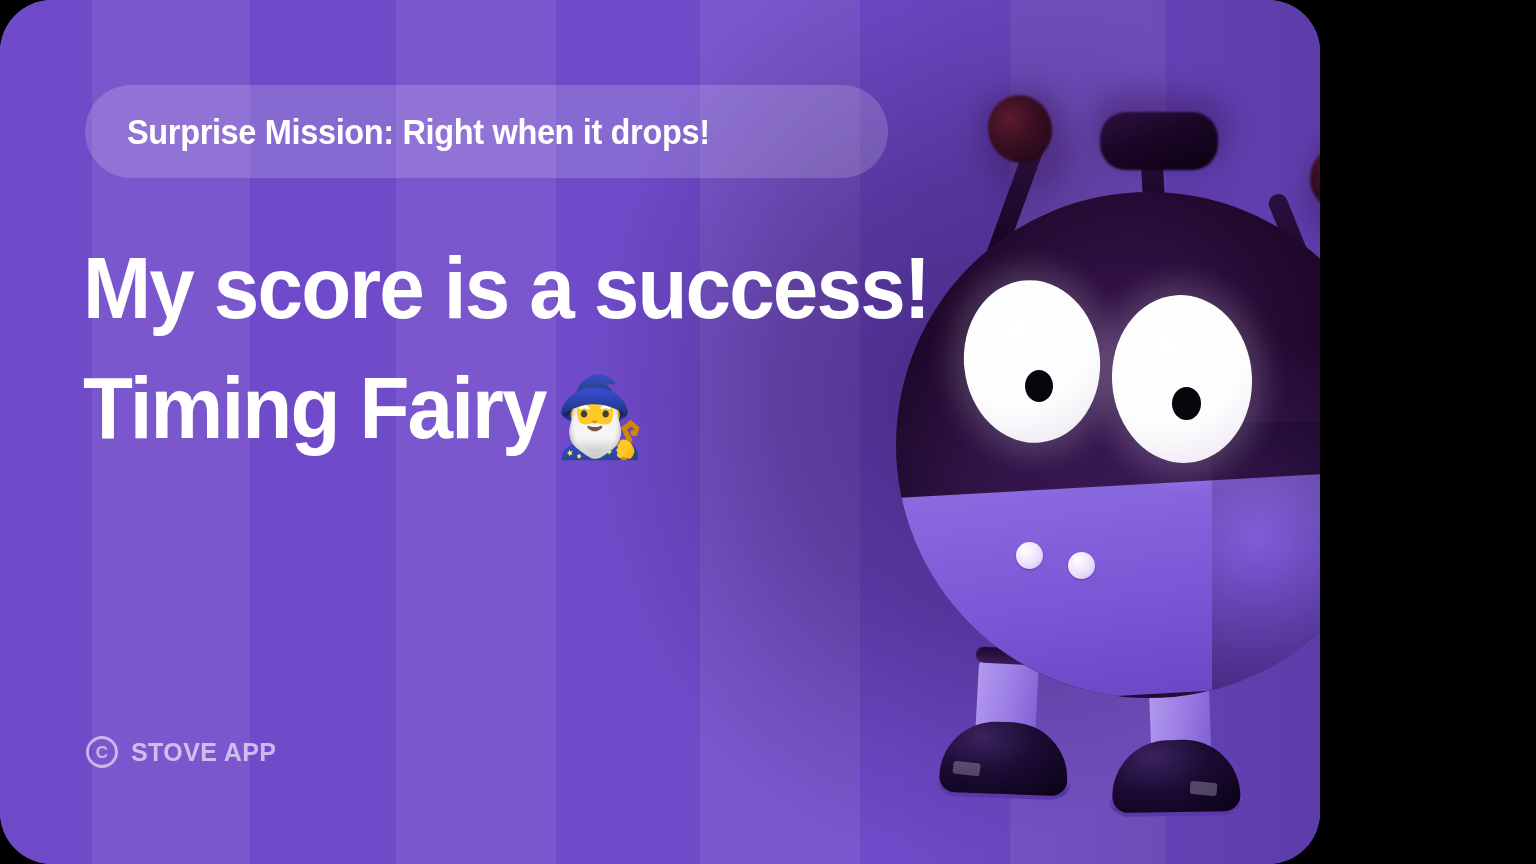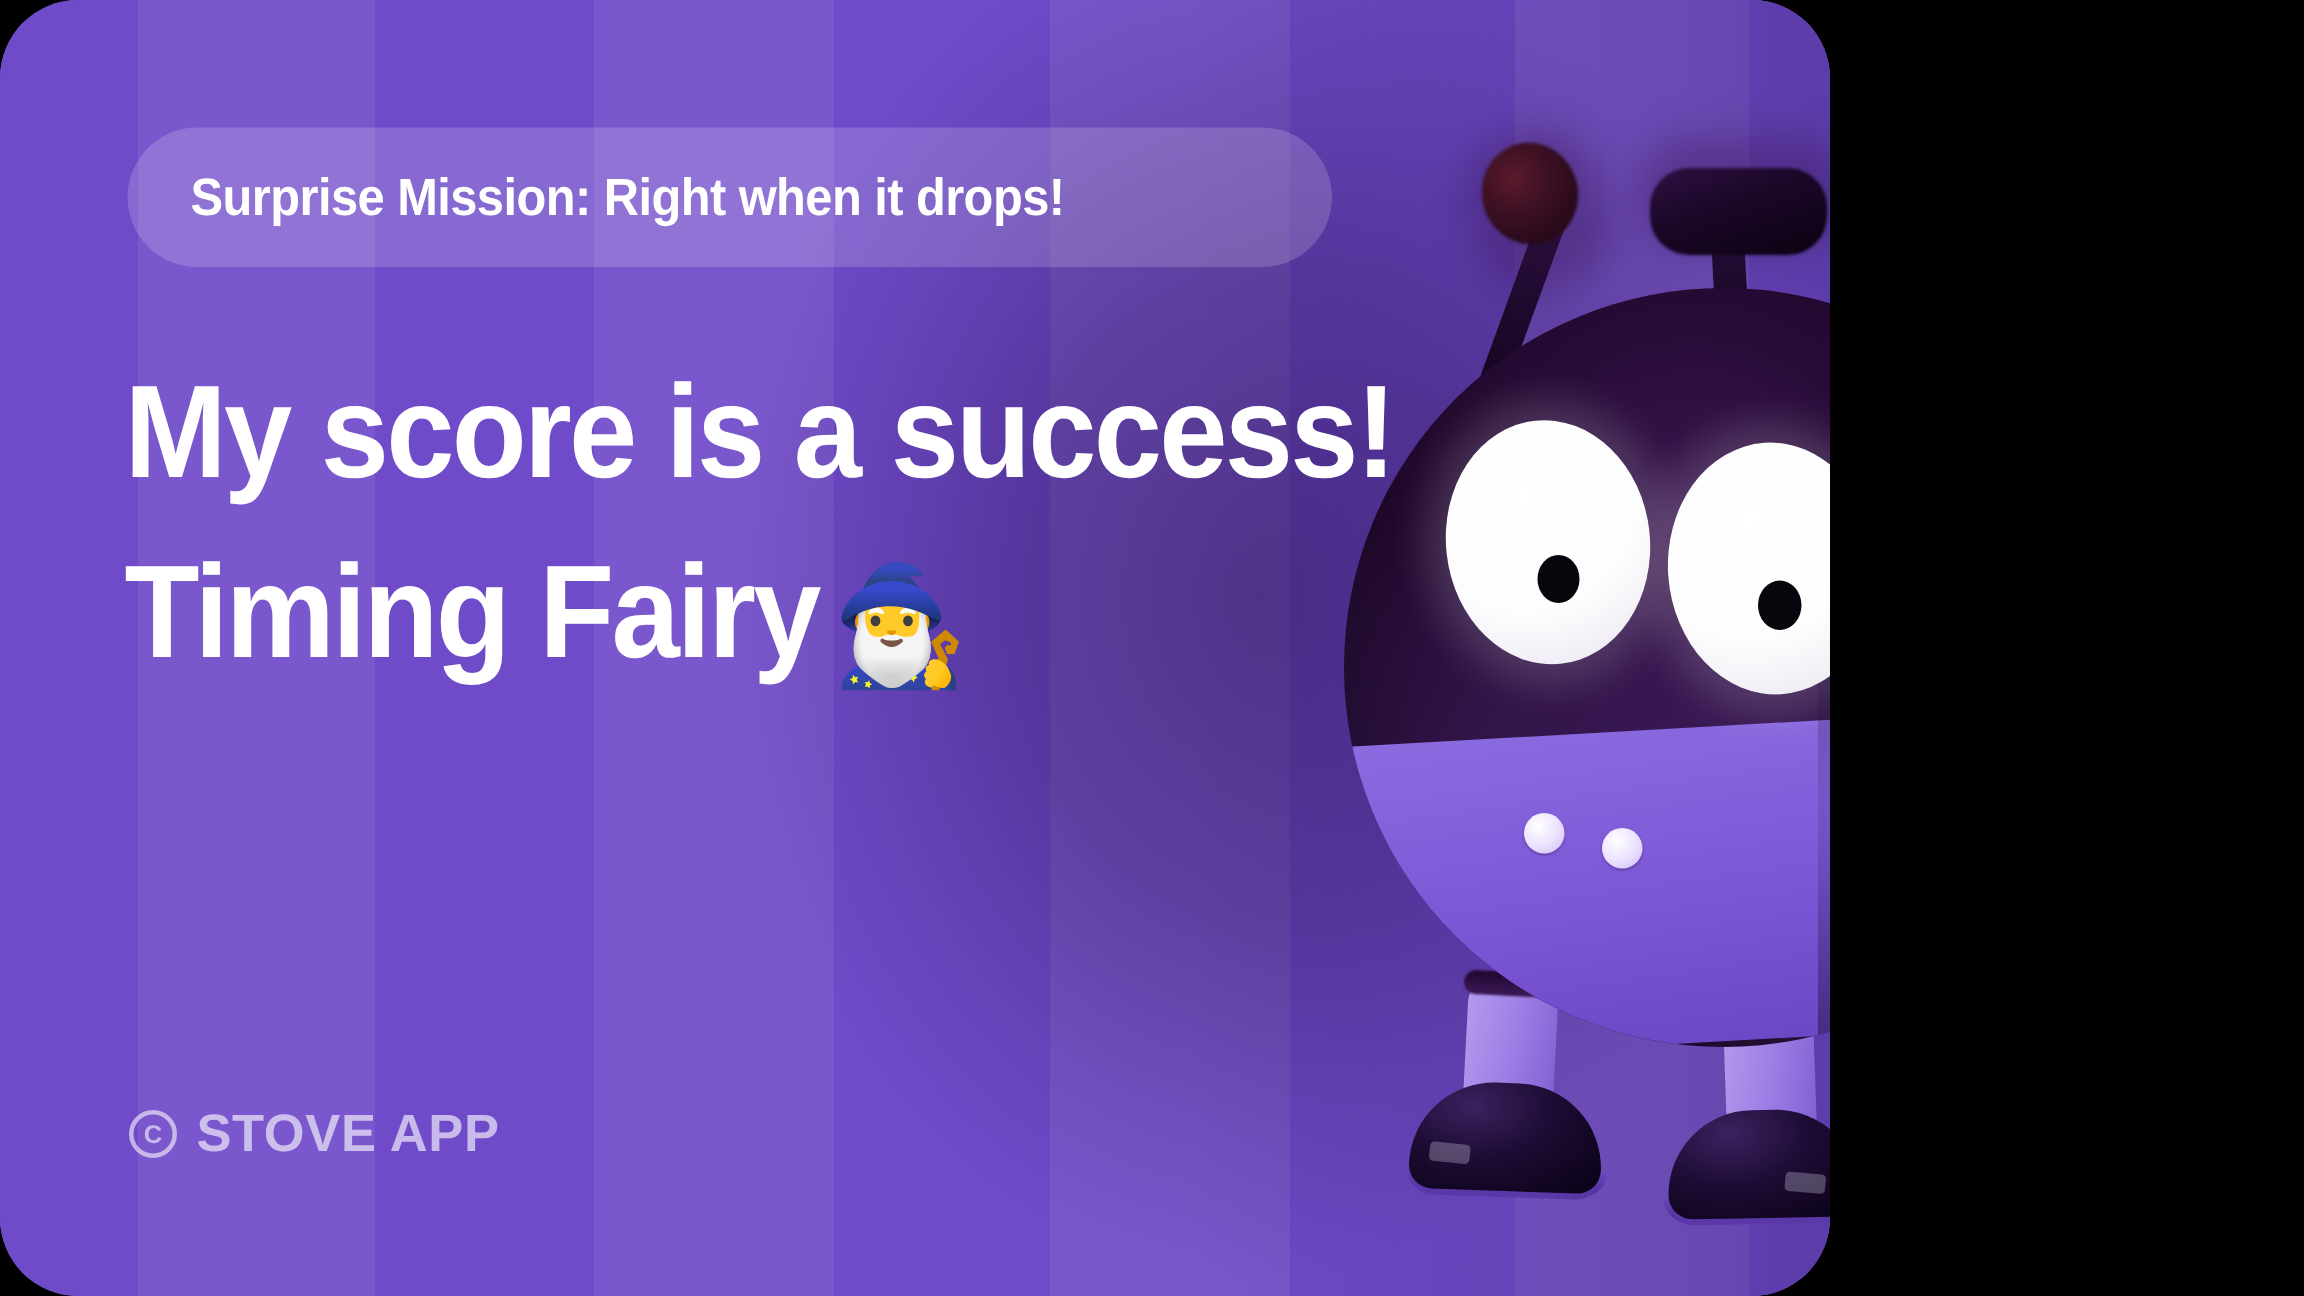--- a/index.html
+++ b/index.html
@@ -11,21 +11,21 @@
   body {
     width: 1536px;
     height: 864px;
     overflow: hidden;
     font-family: "Liberation Sans", sans-serif;
   }
 
   
   .card {
     position: relative;
-    width: 1220px;
+    width: 1320px;
     height: 864px;
     border-radius: 52px;
     overflow: hidden;
     background: #6F4BC9;
     box-sizing: border-box;
   }
 
   
   .stripes {
     position: absolute;
@@ -158,21 +158,21 @@
     box-sizing: border-box;
   }
   .copyright-mark span {
     color: rgba(255,255,255,0.58);
     font-size: 17px;
     font-weight: 700;
     line-height: 1;
   }
   .brand-text {
     color: rgba(255,255,255,0.62);
-    font-size: 35px;
+    font-size: 25px;
     font-weight: 700;
     letter-spacing: 0.4px;
   }
 
   
   .character {
     position: absolute;
     left: 860px;
     top: 40px;
     width: 620px;

